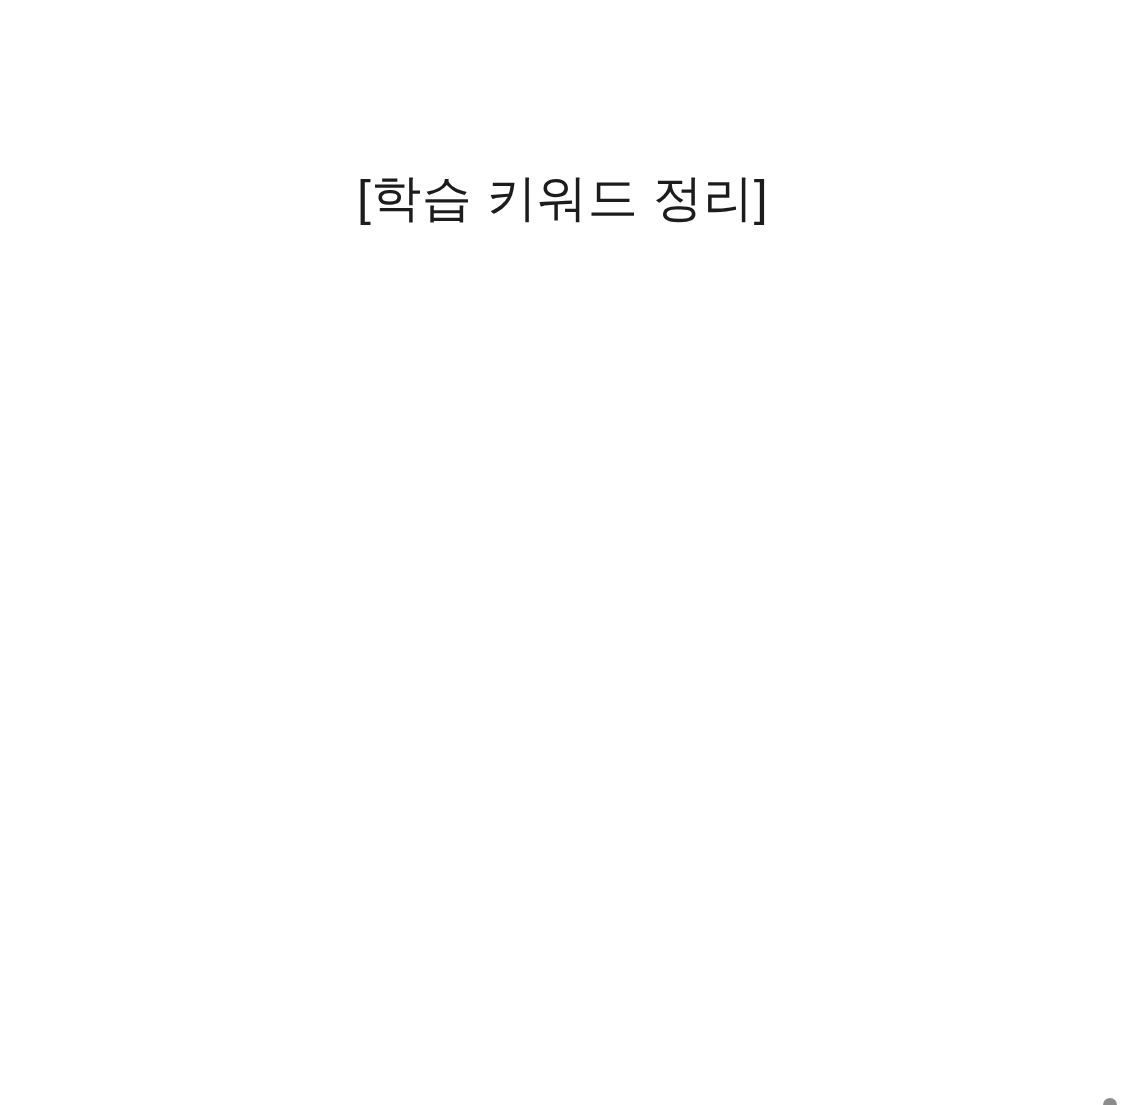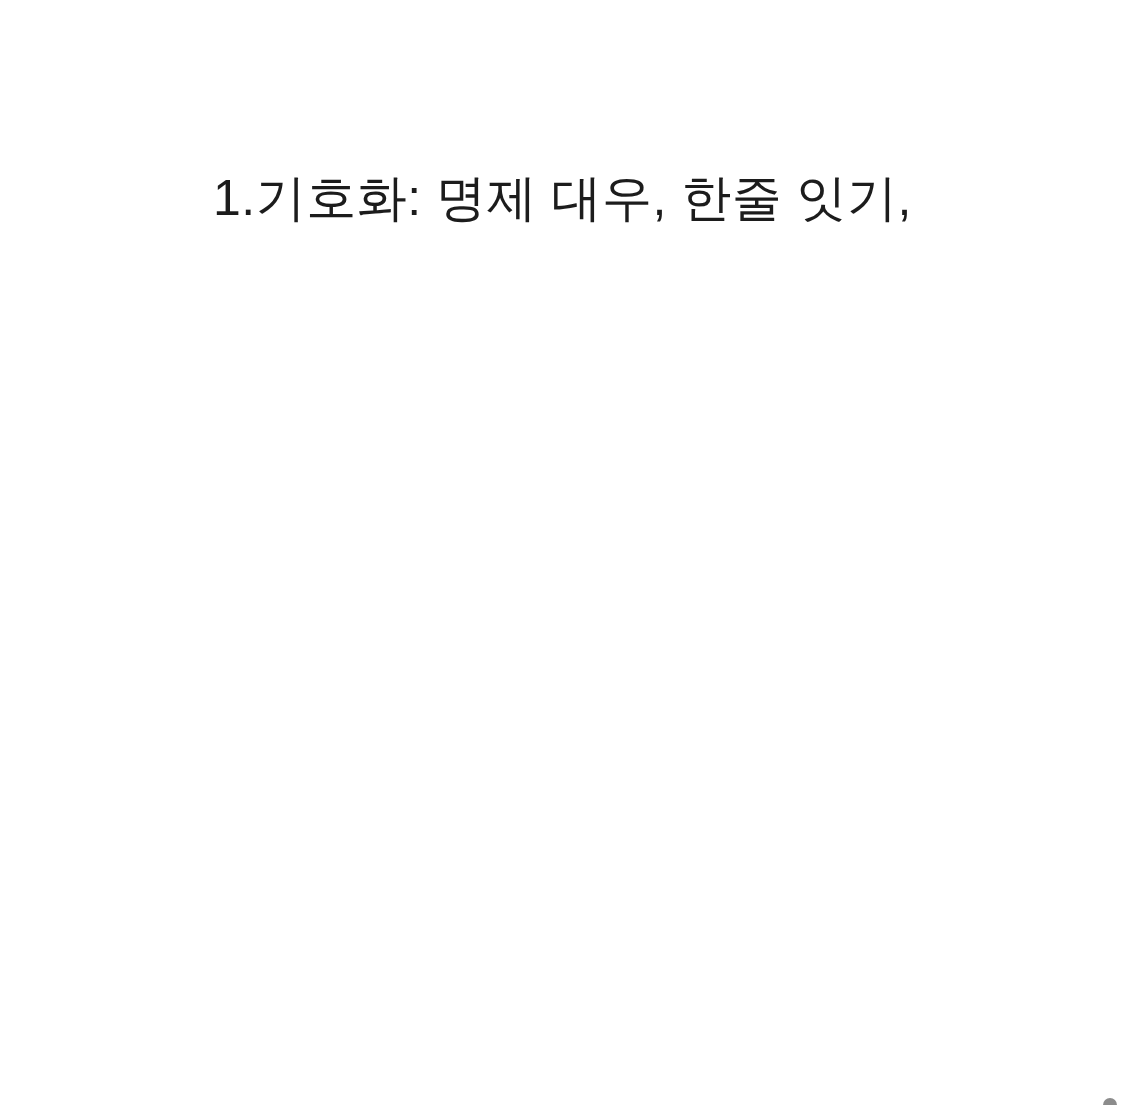--- a/index.html
+++ b/index.html
@@ -37,21 +37,21 @@
     width: 14px;
     height: 14px;
     border-radius: 50%;
     background: #8c8c8c;
   }
 </style>
 </head>
 <body style="background: rgb(255, 255, 255);">
 
 <div class="note" style="color: rgb(28, 28, 28);">
-  <div class="note-line">1.기호화: 명제 대우, 한줄 잇기,</div>
+  <div class="note-line">[학습 키워드 정리]</div>
   
   
   
   
   
   
   
   
   
 </div>

